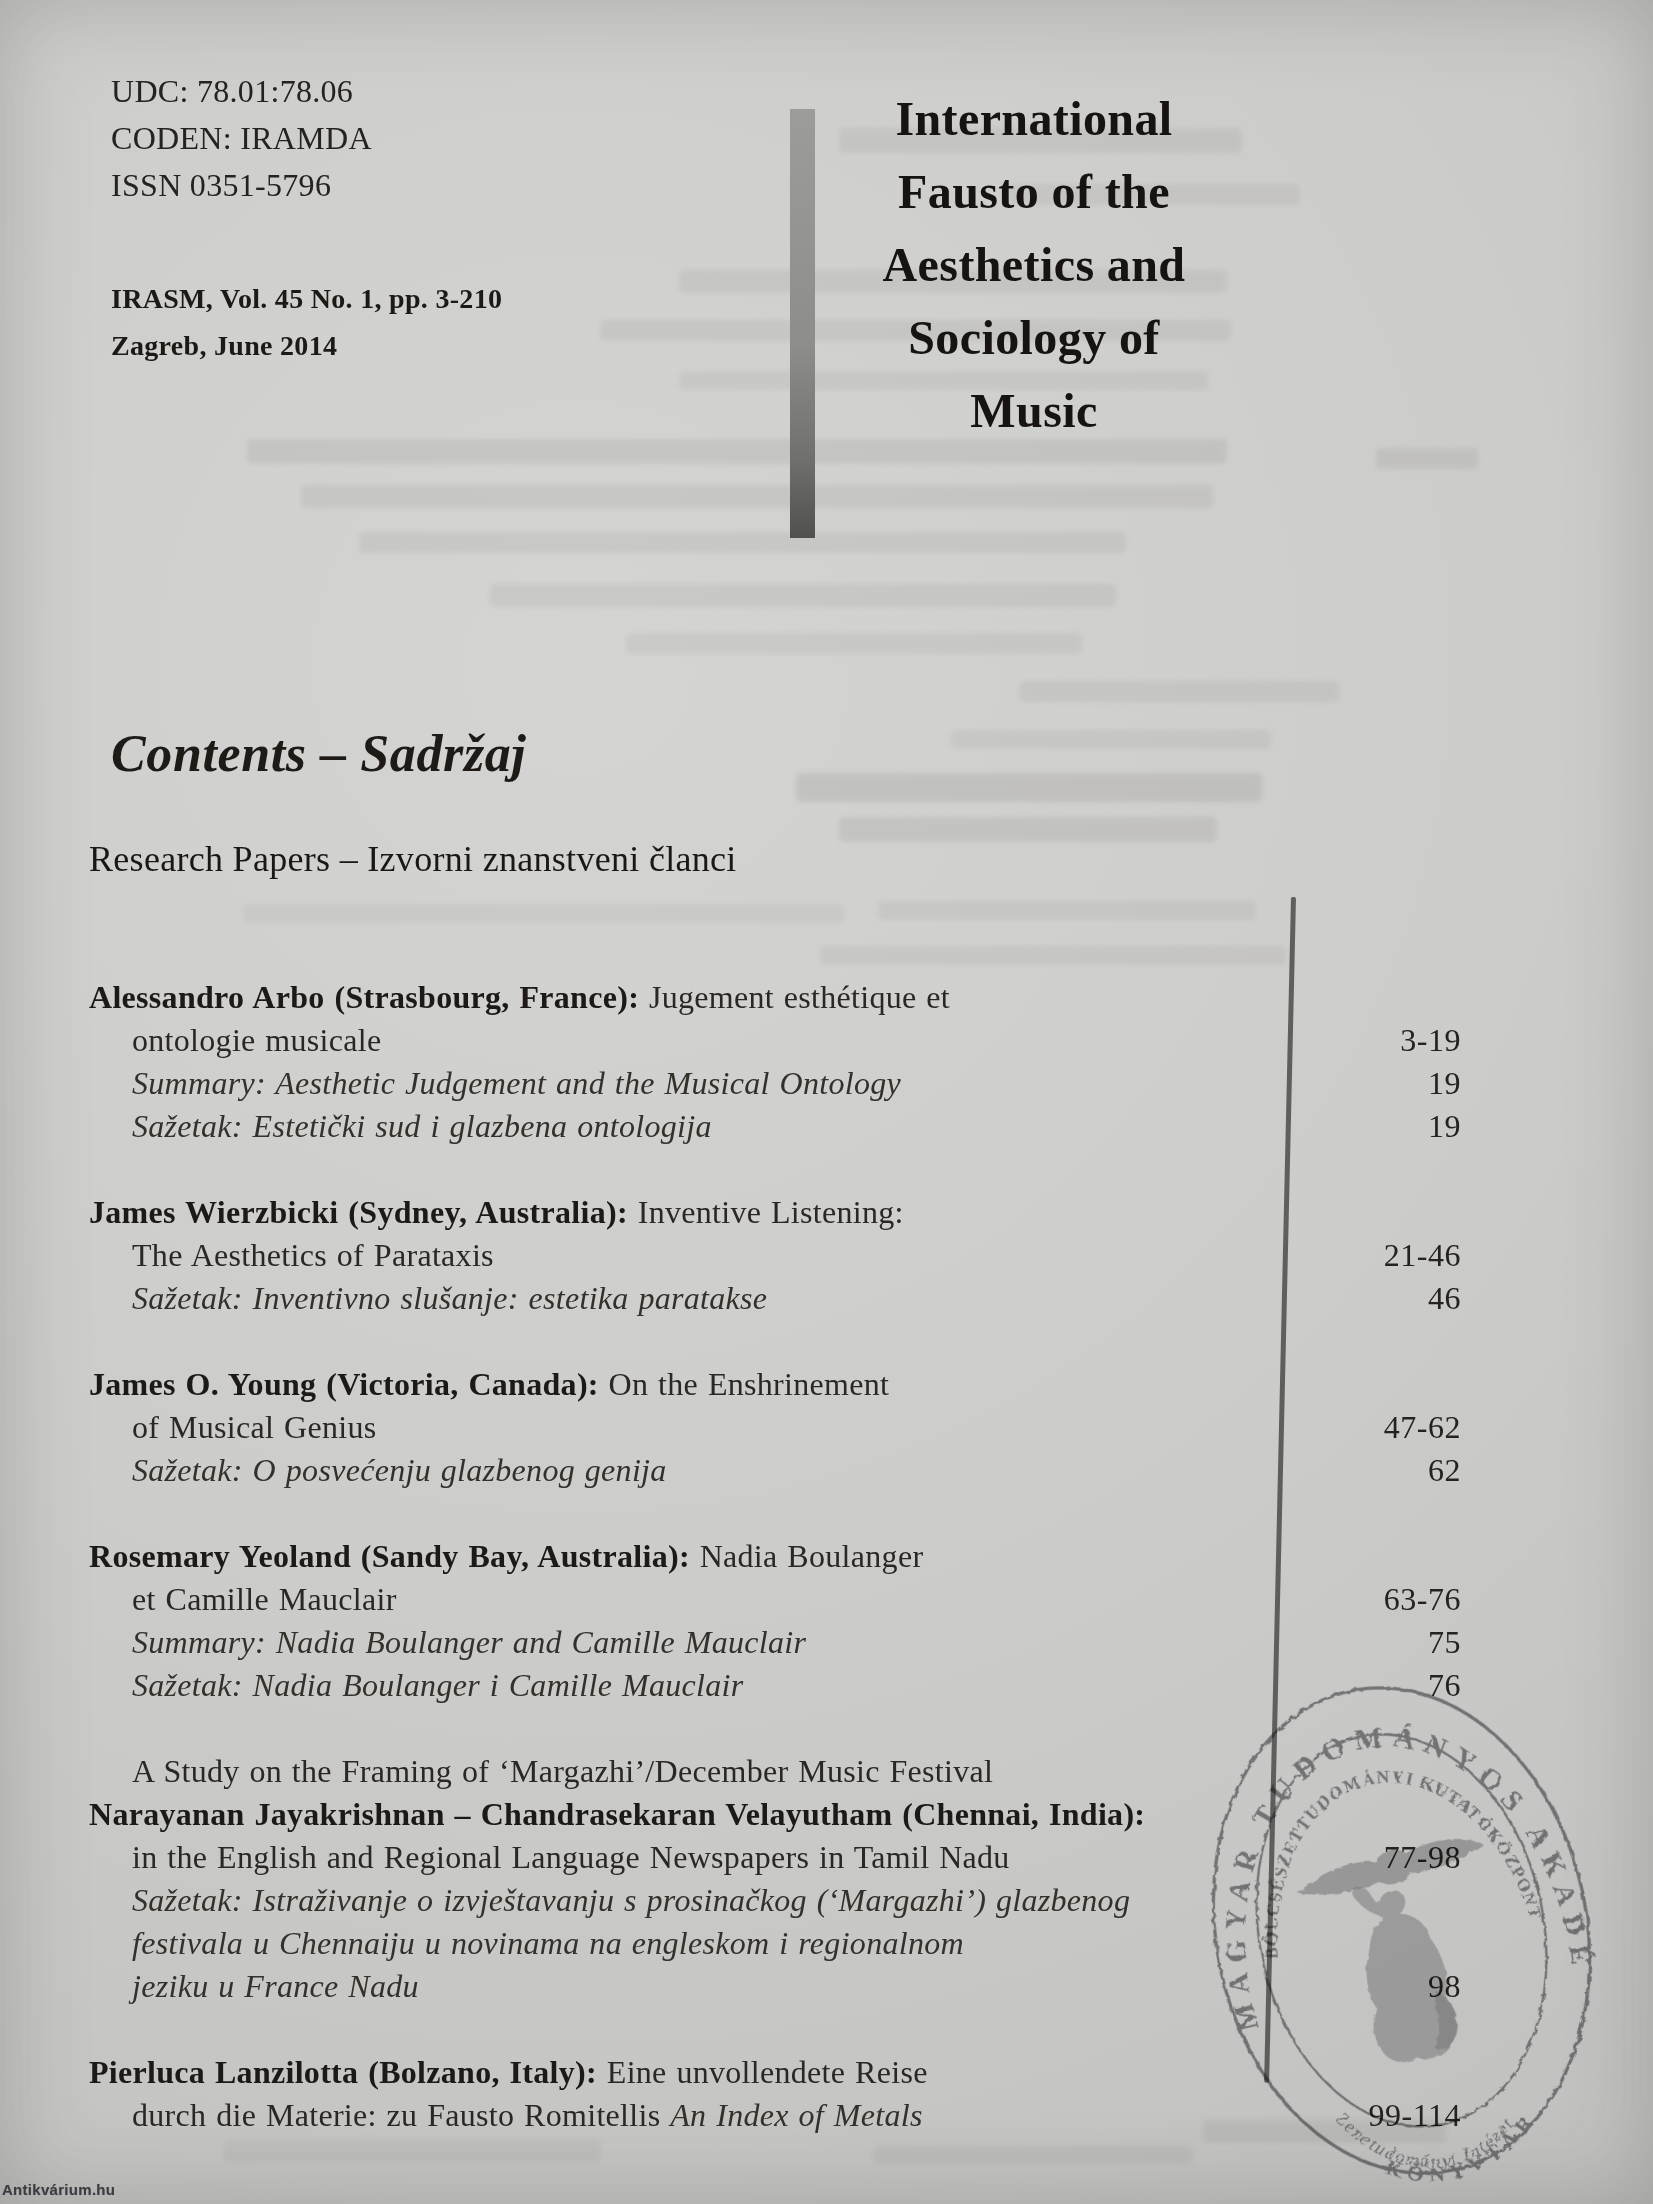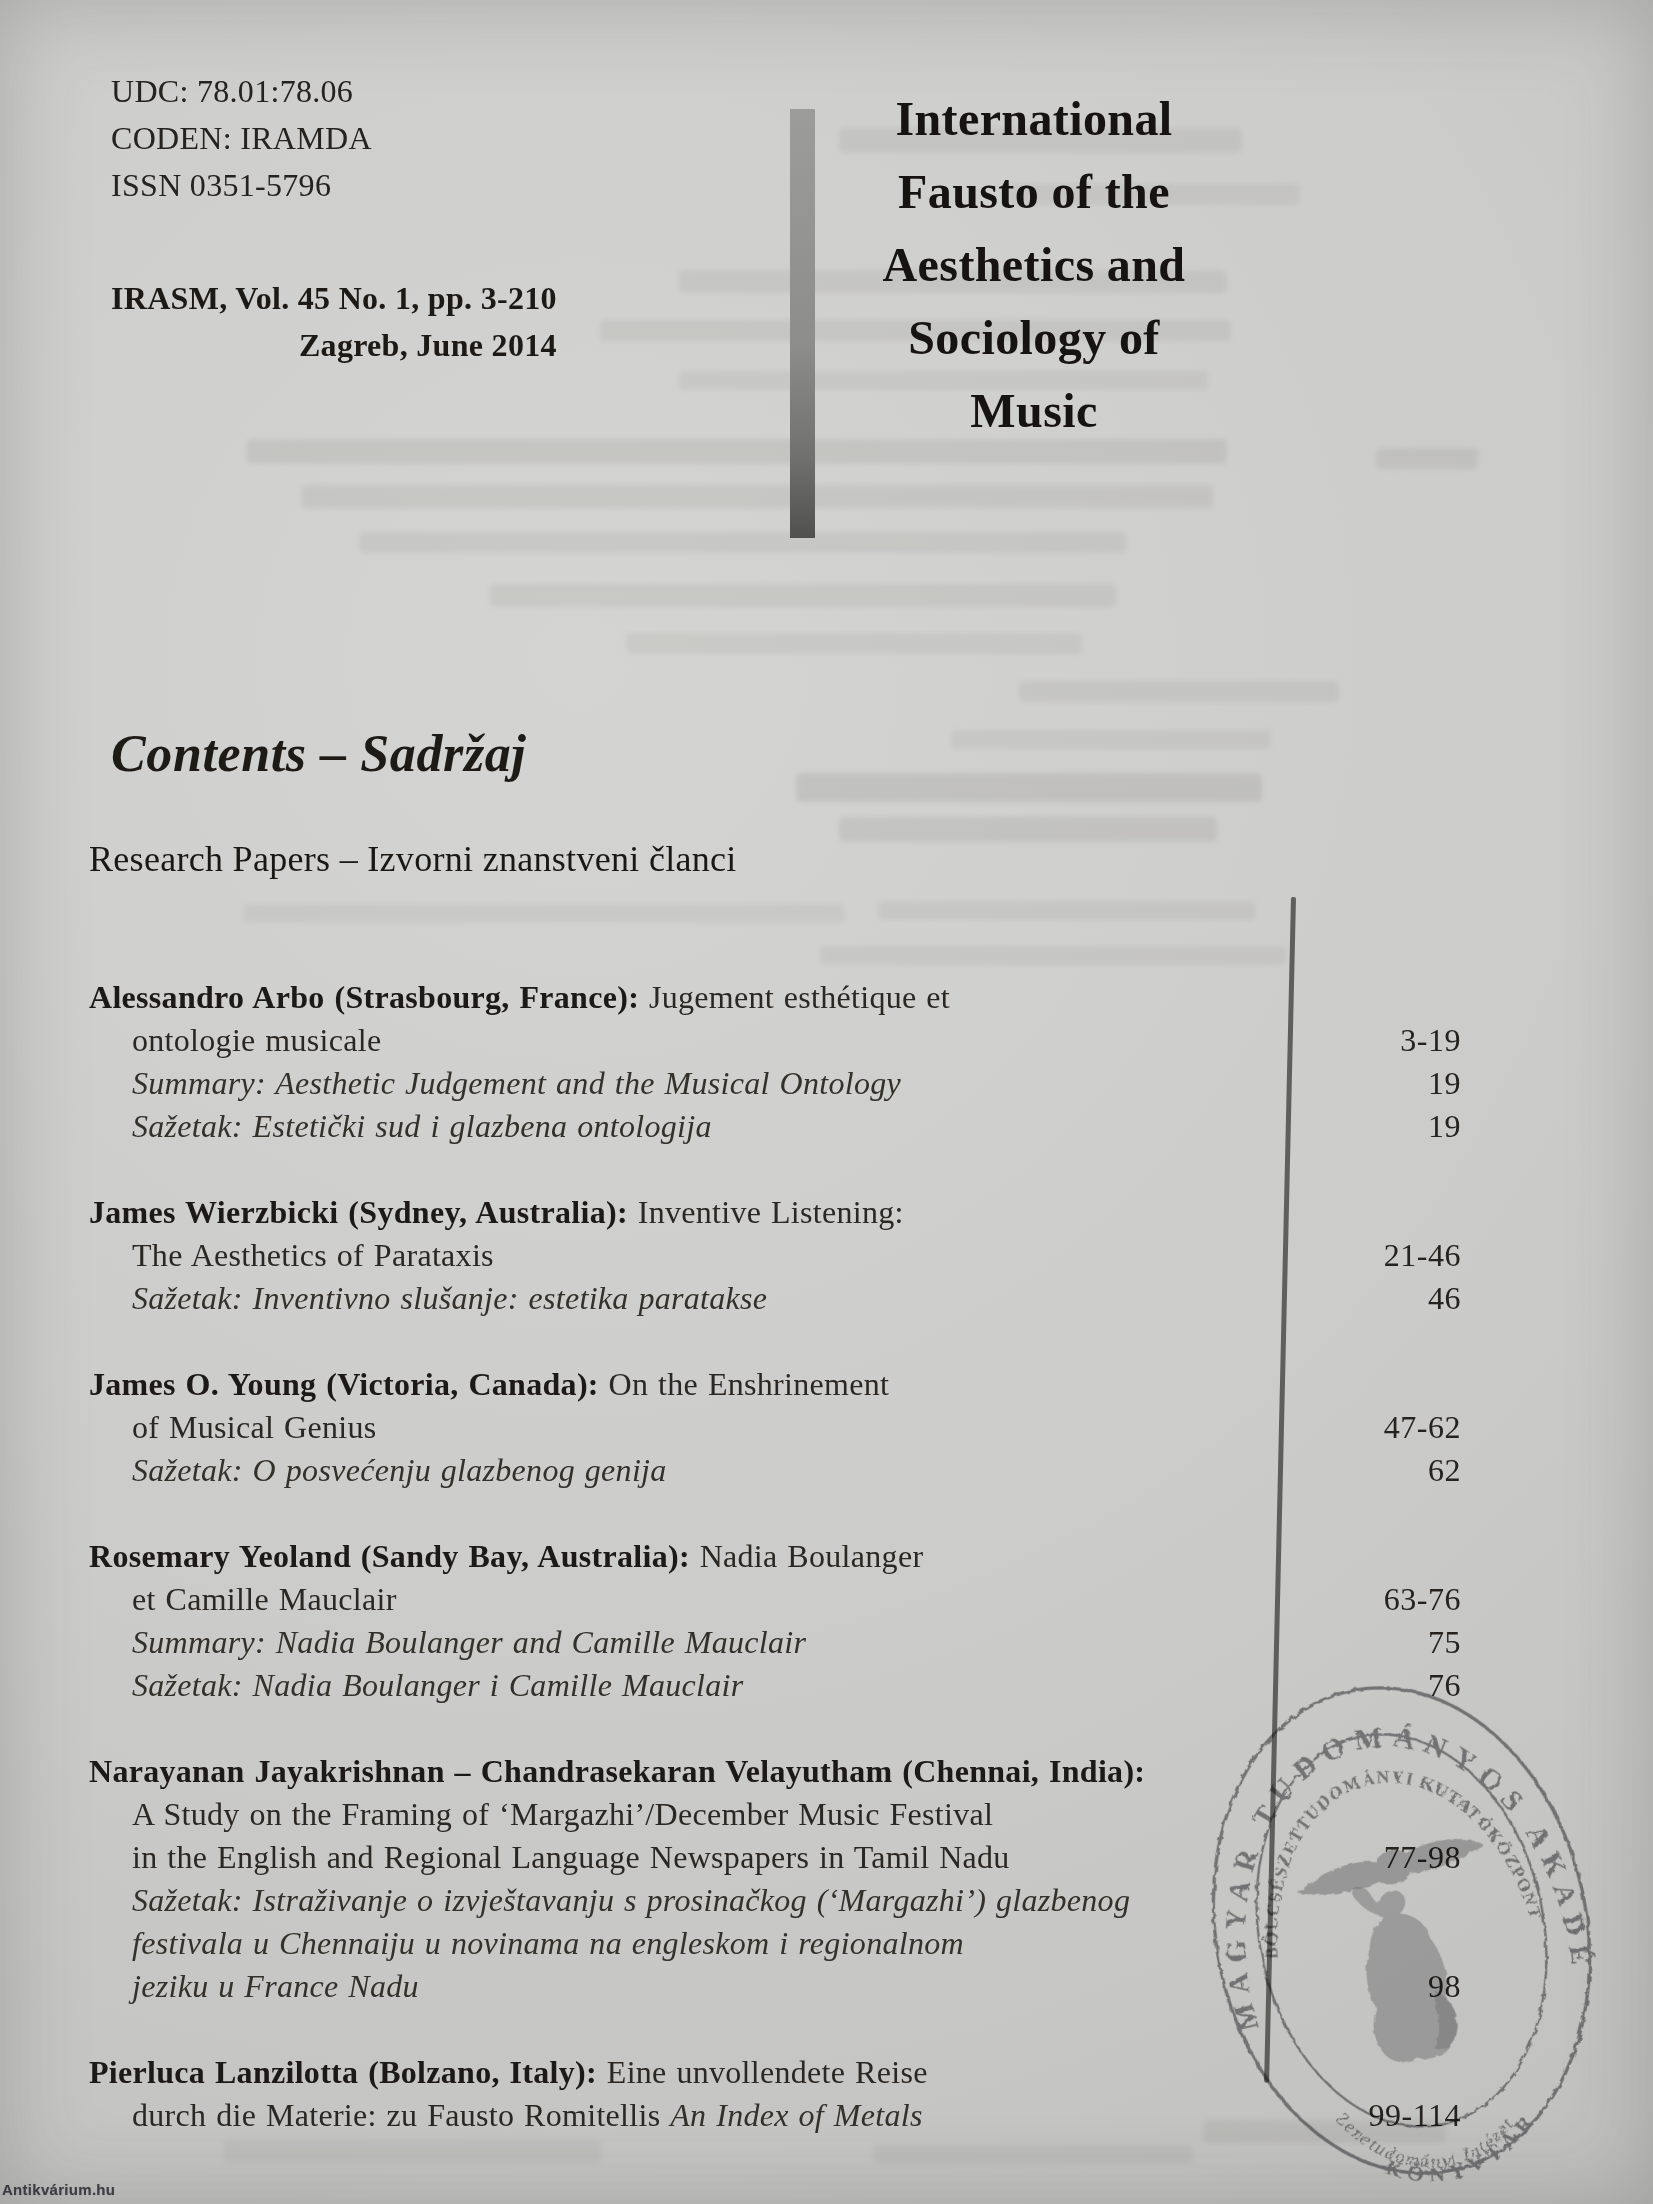--- a/index.html
+++ b/index.html
@@ -10,21 +10,21 @@
     font-family:"Liberation Serif","DejaVu Serif",serif;
     color:#2b2722;
     background:
       radial-gradient(130% 95% at 35% 30%, #d4d4d2 0%, #cccccA 45%, #c5c5c3 72%, #bcbcba 100%);
     box-shadow:inset 0 0 87px rgba(60,60,58,.25);
   }
   
   .g{position:absolute;background:#6e6c66;border-radius:4.9px;filter:blur(2.9px);}
   
   .meta{position:absolute;left:111px;top:68px;font-size:32px;line-height:47px;color:#26231f;letter-spacing:0.3px;}
-  .issue{position:absolute;left:111px;top:275px;font-size:32px;line-height:47px;font-weight:bold;color:#1d1a16;letter-spacing:0.3px;text-align:right;}
+  .issue{position:absolute;left:111px;top:275px;font-size:28px;line-height:47px;font-weight:bold;color:#1d1a16;letter-spacing:0.3px;}
   
   .title-bar{position:absolute;left:790px;top:109px;width:25px;height:429px;
     background:linear-gradient(180deg,#9c9c9a 0%,#8d8d8b 55%,#6f6f6d 82%,#50504e 100%);}
   .journal-title{position:absolute;left:813px;top:82px;width:442px;text-align:center;
     font-size:48px;line-height:73px;font-weight:bold;color:#161310;letter-spacing:0.4px;}
   
   .contents-heading{position:absolute;left:89px;top:724px;font-size:52px;font-weight:bold;font-style:italic;color:#1e1b17;letter-spacing:0.6px;margin-left:22px;}
   .section-heading{position:absolute;left:89px;top:838px;font-size:36px;font-weight:normal;color:#1b1814;letter-spacing:0.3px;}
   
   .entries{position:absolute;left:89px;top:928px;width:1372px;font-size:32px;z-index:2;letter-spacing:0.3px;word-spacing:1.5px;margin-top:48px;}
@@ -112,22 +112,22 @@
         <div class="toc-line indent"><span class="line-text"><span class="seg-regular">of Musical Genius</span></span><span class="pages">47-62</span></div>
         <div class="toc-line indent"><span class="line-text"><span class="seg-italic">Sažetak: O posvećenju glazbenog genija</span></span><span class="pages">62</span></div>
       </div>
       <div class="toc-entry">
         <div class="toc-line"><span class="line-text"><span class="seg-bold">Rosemary Yeoland (Sandy Bay, Australia):</span><span class="seg-regular"> Nadia Boulanger</span></span></div>
         <div class="toc-line indent"><span class="line-text"><span class="seg-regular">et Camille Mauclair</span></span><span class="pages">63-76</span></div>
         <div class="toc-line indent"><span class="line-text"><span class="seg-italic">Summary: Nadia Boulanger and Camille Mauclair</span></span><span class="pages">75</span></div>
         <div class="toc-line indent"><span class="line-text"><span class="seg-italic">Sažetak: Nadia Boulanger i Camille Mauclair</span></span><span class="pages">76</span></div>
       </div>
       <div class="toc-entry">
+        <div class="toc-line indent"><span class="line-text"><span class="seg-regular">A Study on the Framing of ‘Margazhi’/December Music Festival</span></span></div>
         <div class="toc-line"><span class="line-text"><span class="seg-bold">Narayanan Jayakrishnan – Chandrasekaran Velayutham (Chennai, India):</span></span></div>
-        <div class="toc-line indent"><span class="line-text"><span class="seg-regular">A Study on the Framing of ‘Margazhi’/December Music Festival</span></span></div>
         <div class="toc-line indent"><span class="line-text"><span class="seg-regular">in the English and Regional Language Newspapers in Tamil Nadu</span></span><span class="pages">77-98</span></div>
         <div class="toc-line indent"><span class="line-text"><span class="seg-italic">Sažetak: Istraživanje o izvještavanju s prosinačkog (‘Margazhi’) glazbenog</span></span></div>
         <div class="toc-line indent"><span class="line-text"><span class="seg-italic">festivala u Chennaiju u novinama na engleskom i regionalnom</span></span></div>
         <div class="toc-line indent"><span class="line-text"><span class="seg-italic">jeziku u France Nadu</span></span><span class="pages">98</span></div>
       </div>
       <div class="toc-entry">
         <div class="toc-line"><span class="line-text"><span class="seg-bold">Pierluca Lanzilotta (Bolzano, Italy):</span><span class="seg-regular"> Eine unvollendete Reise</span></span></div>
         <div class="toc-line indent"><span class="line-text"><span class="seg-regular">durch die Materie: zu Fausto Romitellis </span><span class="seg-italic">An Index of Metals</span></span><span class="pages">99-114</span></div>
       </div>
     </div>

